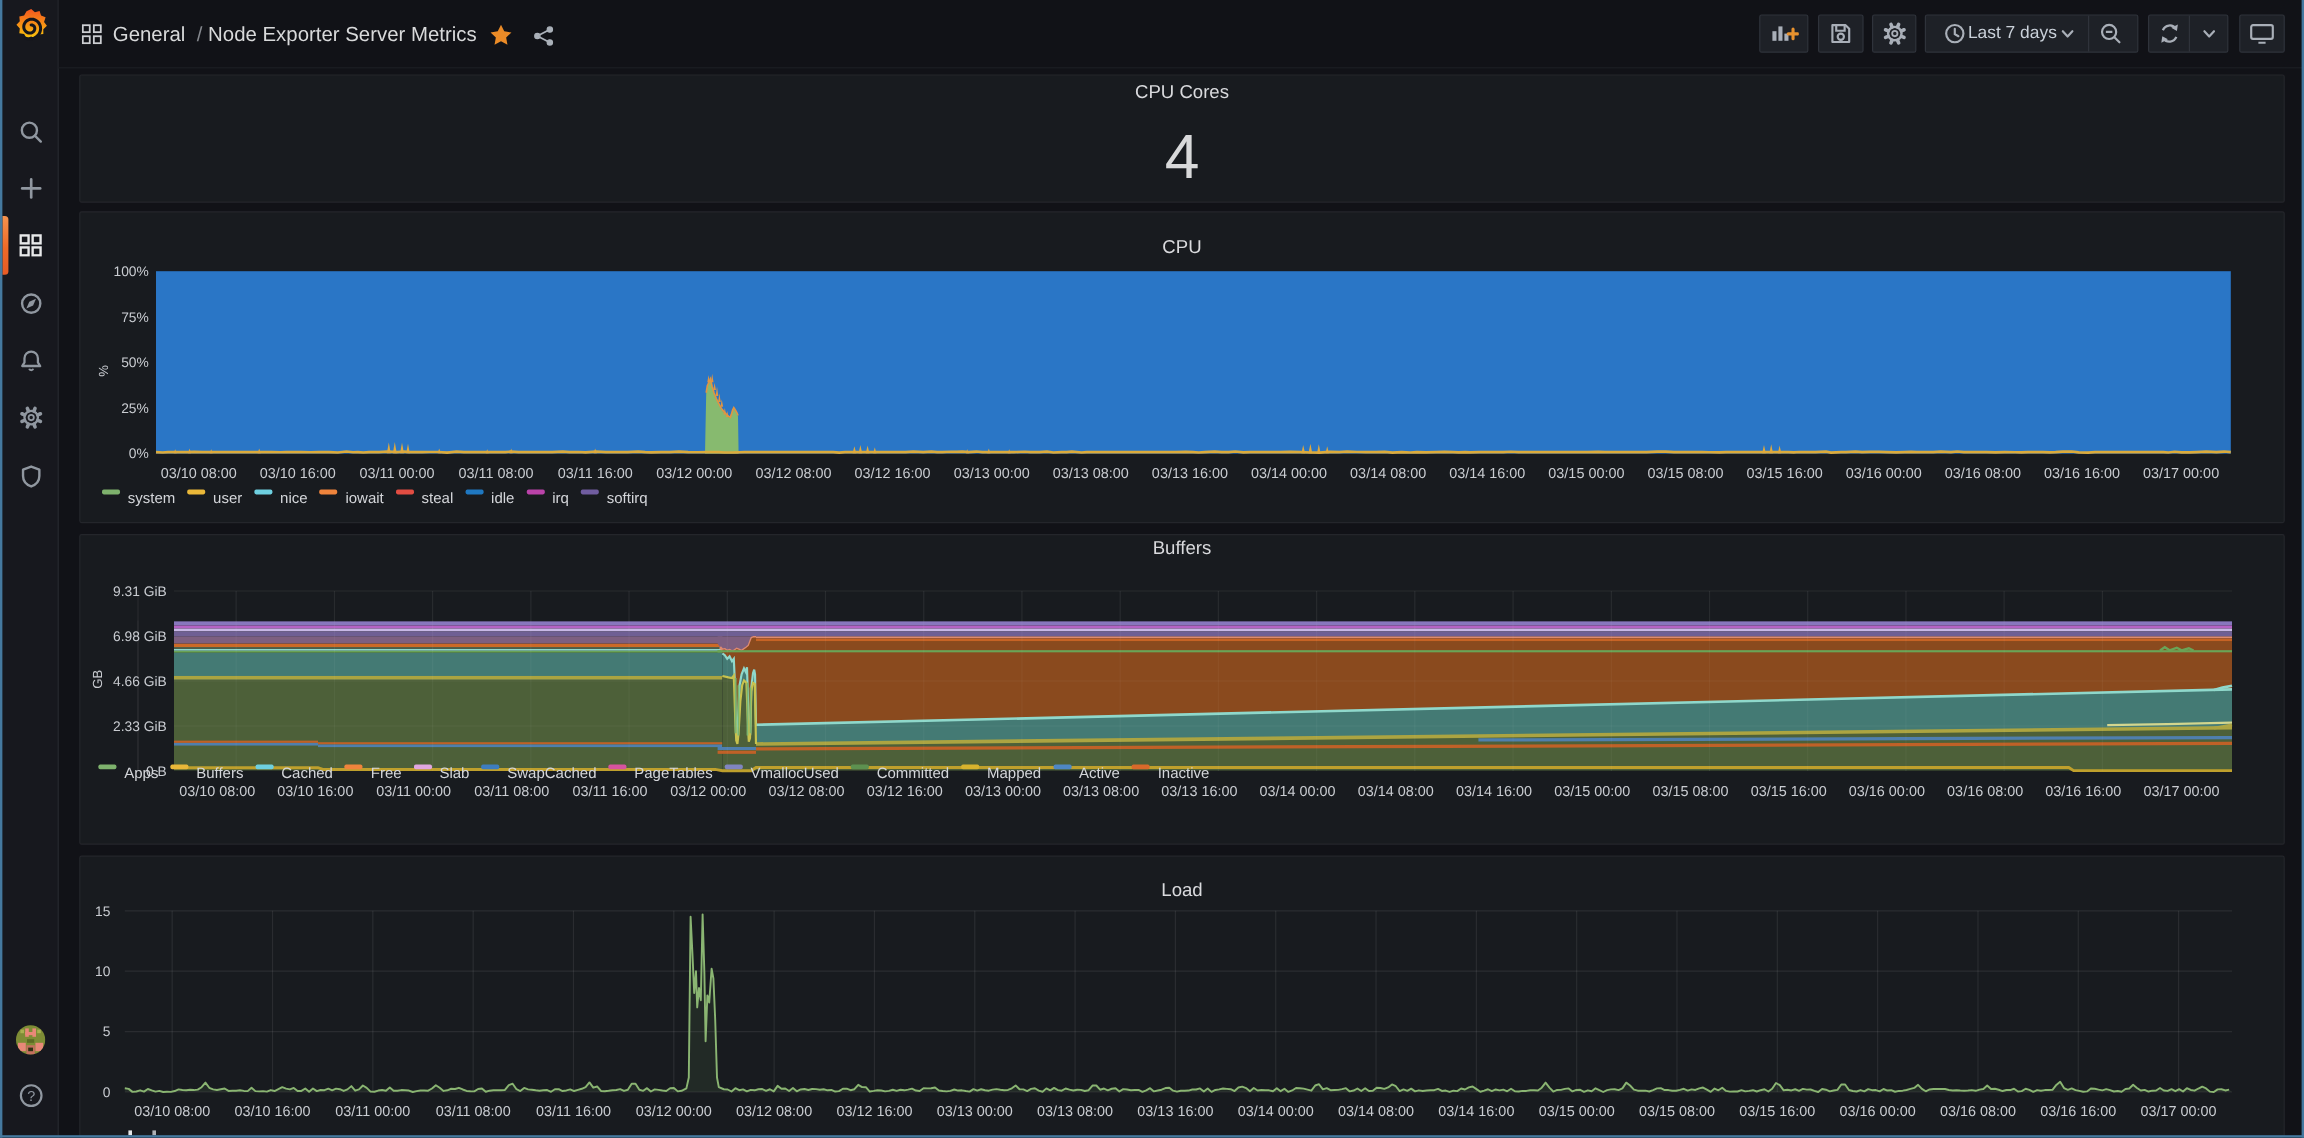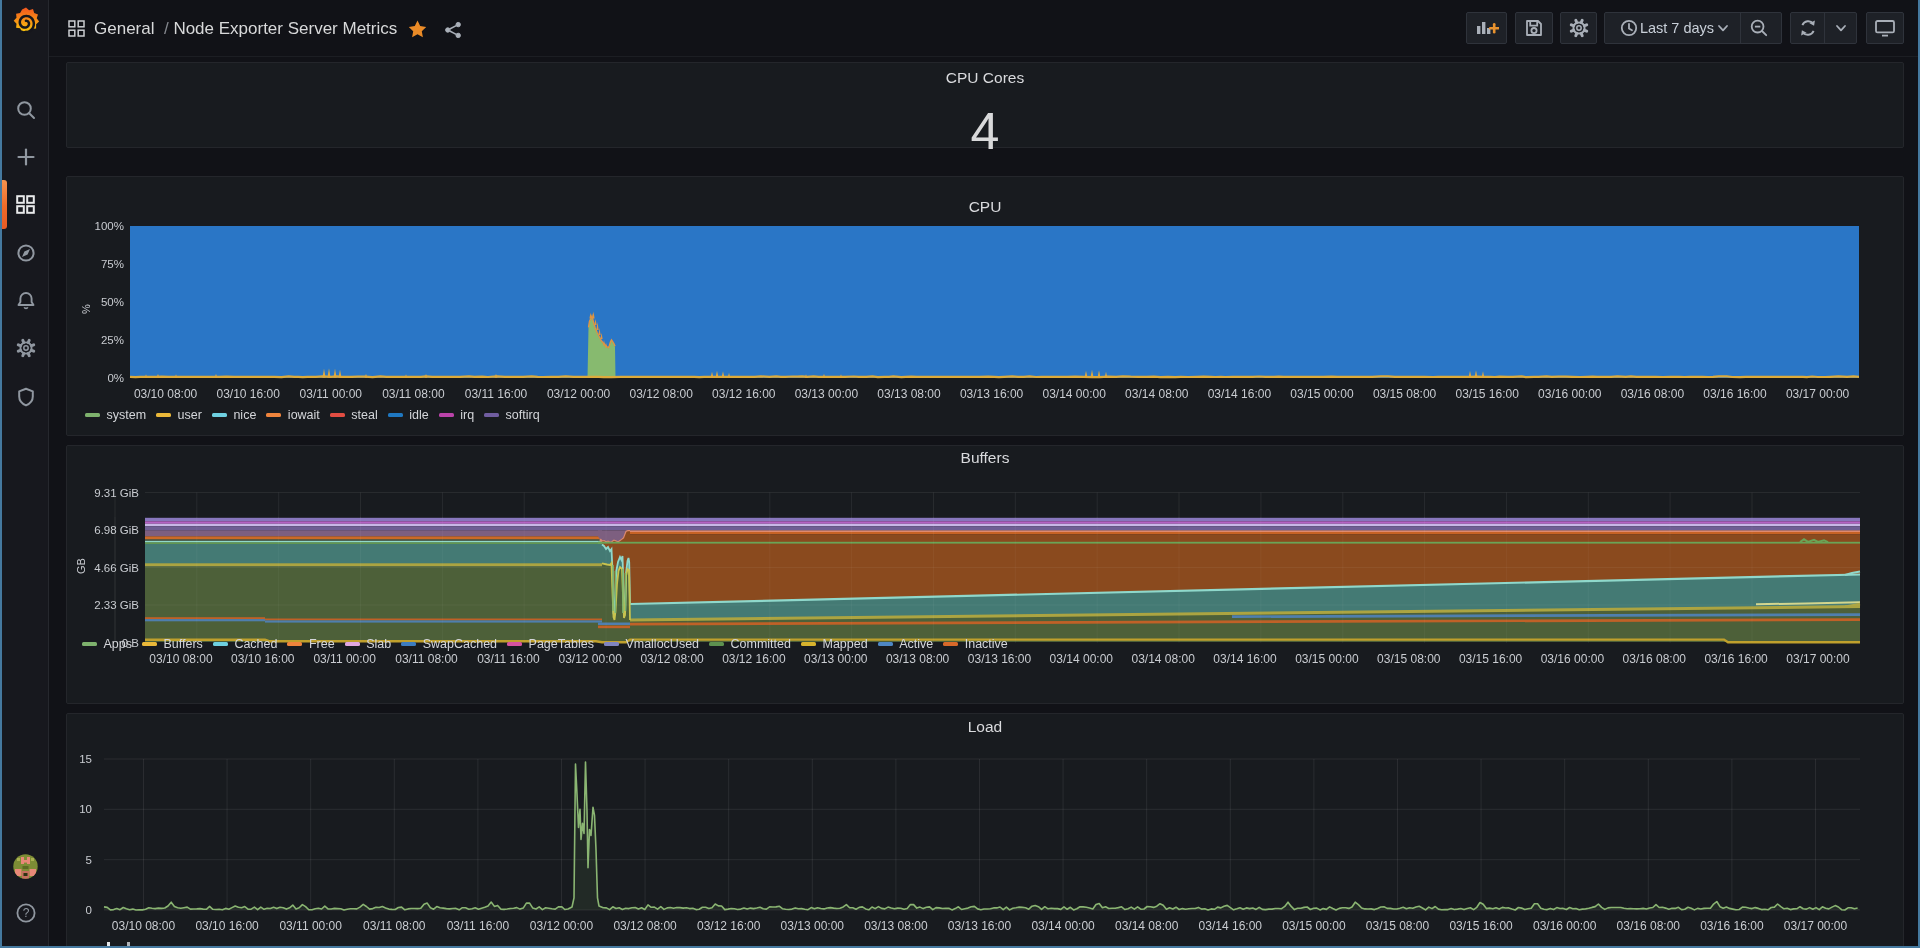--- a/index.html
+++ b/index.html
@@ -3,21 +3,21 @@
 *{margin:0;padding:0;box-sizing:border-box}
 html,body{width:1920px;height:948px;overflow:hidden;background:#111217;font-family:"Liberation Sans",sans-serif}
 .edge{position:absolute;background:#45799f;z-index:50}
 #sidebar{position:absolute;left:2px;top:0;width:47px;height:948px;background:#17181e;border-right:1px solid #26282e}
 .sic{position:absolute;left:0;width:47px;display:flex;justify-content:center}
 #navbar{position:absolute;left:49px;top:0;width:1871px;height:57px;background:#111217;border-bottom:1px solid #1c1e23}
 .panel{position:absolute;background:#181b1f;border:1px solid #24262b;border-radius:2px}
 .ptitle{position:absolute;width:100%;text-align:center;color:#d9dadd;font-size:15.5px;font-weight:500}
 .chart{position:absolute}
 .legend{position:absolute;display:flex;align-items:center;color:#d4d6da;font-size:12.5px;white-space:nowrap}
-.legend .li{display:flex;align-items:center;margin-right:10px}
+.legend .li{display:flex;margin-right:10px}
 .legend .sw{display:inline-block;width:15px;height:4px;border-radius:1.5px;margin-right:6.5px}
 .btn{position:absolute;top:12px;height:32px;background:#1e2127;border:1px solid #2f333b;border-radius:2px;display:flex;align-items:center;justify-content:center;color:#c9d0d9}
 svg{display:block}
 </style></head><body>
 <div class="edge" style="left:0;top:0;width:2px;height:948px"></div>
 <div class="edge" style="left:1918px;top:0;width:2px;height:948px"></div>
 <div class="edge" style="left:0;top:946px;width:1920px;height:2px"></div>
 <div style="position:absolute;left:107px;top:942px;width:3px;height:4px;background:#e4e6e8;z-index:40"></div>
 <div style="position:absolute;left:127px;top:942px;width:3px;height:4px;background:#aeb2b6;z-index:40"></div>
 
@@ -220,21 +220,21 @@
       </svg>
     </span>
 </div>
 <div class="btn" style="left:1866px;width:38px">
     <svg width="22" height="20" viewBox="0 0 22 20" style="">
       <rect x="2" y="3" width="18" height="11.4" rx="1.5" fill="none" stroke="#a9afb8" stroke-width="1.8"></rect>
       <line x1="8" y1="17.6" x2="14" y2="17.6" stroke="#a9afb8" stroke-width="1.8"></line>
     </svg>
   </div>
 
-<div class="panel" style="left:66px;top:62px;width:1838px;height:86px">
+<div class="panel" style="left:66px;top:62px;width:1838px;height:107px">
   <div class="ptitle" style="top:6px">CPU Cores</div>
   <div style="position:absolute;width:100%;top:40px;text-align:center;color:#d8d9da;font-size:52px;font-weight:500;line-height:56px">4</div>
 </div>
 
 <div class="panel" style="left:66px;top:176px;width:1838px;height:260px">
   <div class="ptitle" style="top:21px">CPU</div>
 </div>
 <svg class="chart" style="left:66px;top:176px" width="1838" height="260" viewBox="0 0 1838 260">
     <rect x="64" y="50" width="1729" height="152" fill="#2a76c6"></rect>
     <polygon points="521.5,202.0 522.5,152.0 523.5,146.0 525.0,143.0 526.0,140.5 527.5,147.0 529.0,152.0 531.0,157.0 533.0,161.0 535.0,165.0 537.0,167.5 539.0,169.5 541.0,171.5 542.5,172.5 543.5,170.0 544.5,166.5 545.5,164.5 546.5,166.0 548.0,168.5 549.0,171.0 549.5,202.0" fill="#87ba6f"></polygon>
@@ -447,21 +447,21 @@
     <span class="li"><span class="sw" style="background:#3d7dc0"></span>SwapCached</span>
     <span class="li"><span class="sw" style="background:#d6539f"></span>PageTables</span>
     <span class="li"><span class="sw" style="background:#8085c0"></span>VmallocUsed</span>
     <span class="li"><span class="sw" style="background:#5d9150"></span>Committed</span>
     <span class="li"><span class="sw" style="background:#d7b32d"></span>Mapped</span>
     <span class="li"><span class="sw" style="background:#4e87c4"></span>Active</span>
     <span class="li"><span class="sw" style="background:#d8692a"></span>Inactive</span>
   </div>
 
 <div class="panel" style="left:66px;top:713px;width:1838px;height:235px">
-  <div class="ptitle" style="top:4px">Load</div>
+  <div class="ptitle" style="top:20px">Load</div>
 </div>
 <svg class="chart" style="left:66px;top:713px" width="1838" height="235" viewBox="0 0 1838 235">
     <line x1="77.5" y1="46" x2="77.5" y2="197" stroke="rgba(255,255,255,0.08)" stroke-width="1"></line>
     <line x1="161.1" y1="46" x2="161.1" y2="197" stroke="rgba(255,255,255,0.08)" stroke-width="1"></line>
     <line x1="244.7" y1="46" x2="244.7" y2="197" stroke="rgba(255,255,255,0.08)" stroke-width="1"></line>
     <line x1="328.3" y1="46" x2="328.3" y2="197" stroke="rgba(255,255,255,0.08)" stroke-width="1"></line>
     <line x1="411.9" y1="46" x2="411.9" y2="197" stroke="rgba(255,255,255,0.08)" stroke-width="1"></line>
     <line x1="495.5" y1="46" x2="495.5" y2="197" stroke="rgba(255,255,255,0.08)" stroke-width="1"></line>
     <line x1="579.1" y1="46" x2="579.1" y2="197" stroke="rgba(255,255,255,0.08)" stroke-width="1"></line>
     <line x1="662.7" y1="46" x2="662.7" y2="197" stroke="rgba(255,255,255,0.08)" stroke-width="1"></line>

